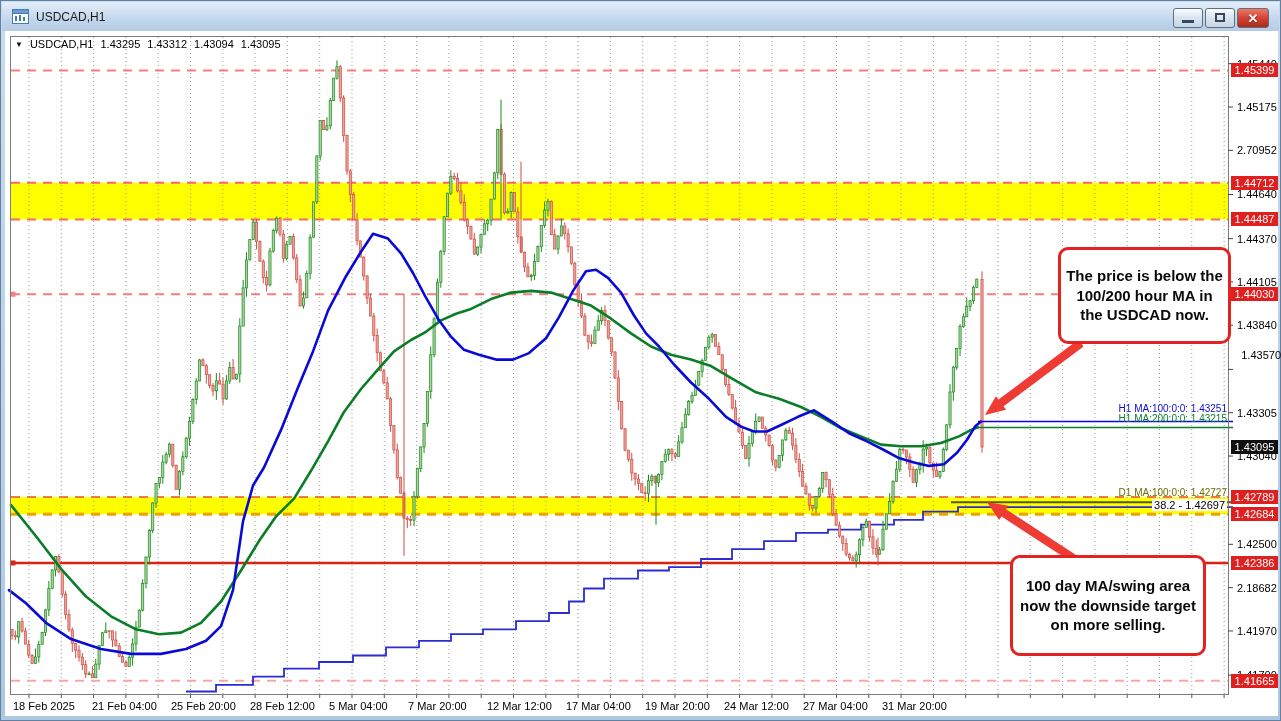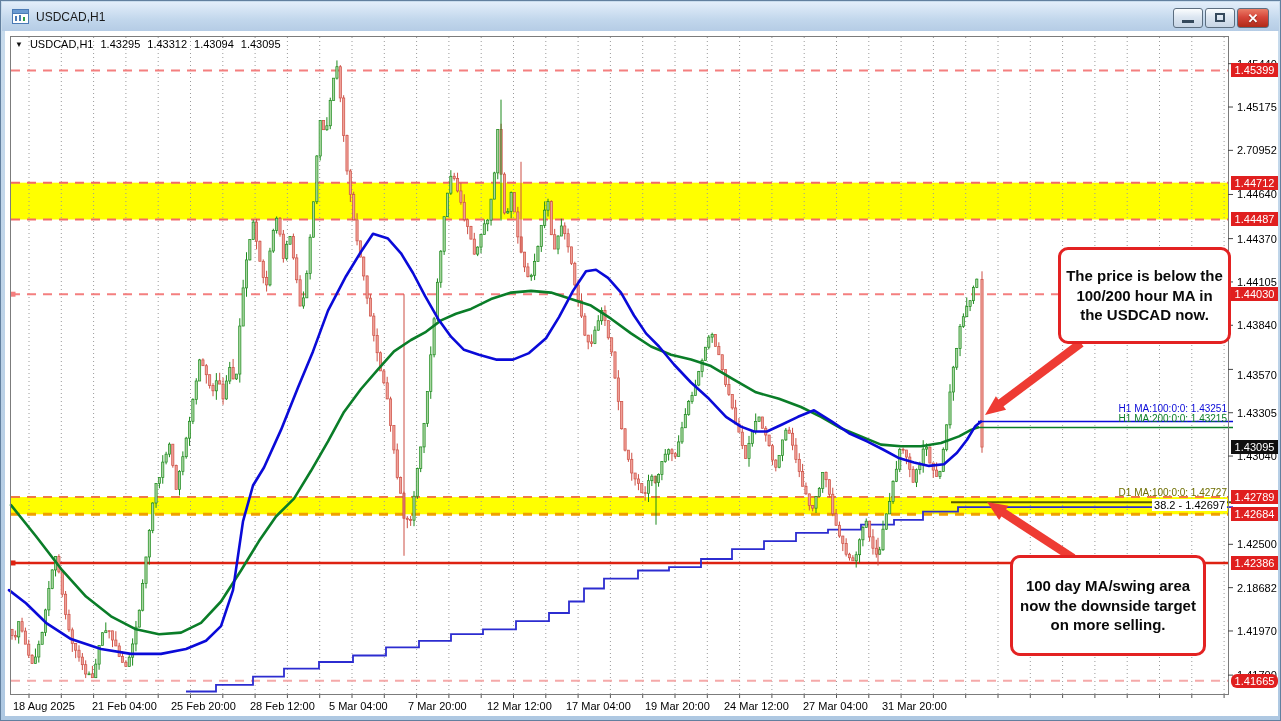--- a/index.html
+++ b/index.html
@@ -800,37 +800,37 @@
     <div class="note note2">
       <span>100 day MA/swing area now the downside target on more selling.</span>
     </div>
   <div class="ptick" style="top: 26.7px;">1.45440</div>
       <div class="ptick" style="top: 70.0219px;">1.45175</div>
       <div class="ptick" style="top: 113.344px;">2.70952</div>
       <div class="ptick" style="top: 157.483px;">1.44640</div>
       <div class="ptick" style="top: 201.622px;">1.44370</div>
       <div class="ptick" style="top: 244.944px;">1.44105</div>
       <div class="ptick" style="top: 288.266px;">1.43840</div>
-      <div class="ptick" style="top: 338px;">1.43570</div>
+      <div class="ptick" style="top: 318px; text-align: right;">1.43570</div>
       <div class="ptick" style="top: 375.727px;">1.43305</div>
       <div class="ptick" style="top: 419.049px;">1.43040</div>
       <div class="ptick" style="top: 507.328px;">1.42500</div>
       <div class="ptick" style="top: 550.65px;">2.18682</div>
       <div class="ptick" style="top: 593.972px;">1.41970</div>
       <div class="ptick" style="top: 638.111px;">1.41700</div>
       <div class="pbadge red" style="top: 32.4026px;">1.45399</div>
       <div class="pbadge red" style="top: 144.713px;">1.44712</div>
       <div class="pbadge red" style="top: 181.495px;">1.44487</div>
       <div class="pbadge red" style="top: 256.205px;">1.44030</div>
       <div class="pbadge black" style="top: 409.058px;">1.43095</div>
       <div class="pbadge red" style="top: 459.082px;">1.42789</div>
       <div class="pbadge red" style="top: 476.248px;">1.42684</div>
       <div class="pbadge red" style="top: 524.964px;">1.42386</div>
-      <div class="pbadge red" style="top: 642.833px; border-radius: 6px;">1.41665</div>
-      <div class="tlabel" style="left: 8px;">18 Aug 2025</div>
+      <div class="pbadge red" style="top: 642.833px;">1.41665</div>
+      <div class="tlabel" style="left: 8px;">18 Feb 2025</div>
       <div class="tlabel" style="left: 87px;">21 Feb 04:00</div>
       <div class="tlabel" style="left: 166px;">25 Feb 20:00</div>
       <div class="tlabel" style="left: 245px;">28 Feb 12:00</div>
       <div class="tlabel" style="left: 324px;">5 Mar 04:00</div>
       <div class="tlabel" style="left: 403px;">7 Mar 20:00</div>
       <div class="tlabel" style="left: 482px;">12 Mar 12:00</div>
       <div class="tlabel" style="left: 561px;">17 Mar 04:00</div>
       <div class="tlabel" style="left: 640px;">19 Mar 20:00</div>
       <div class="tlabel" style="left: 719px;">24 Mar 12:00</div>
       <div class="tlabel" style="left: 798px;">27 Mar 04:00</div>

